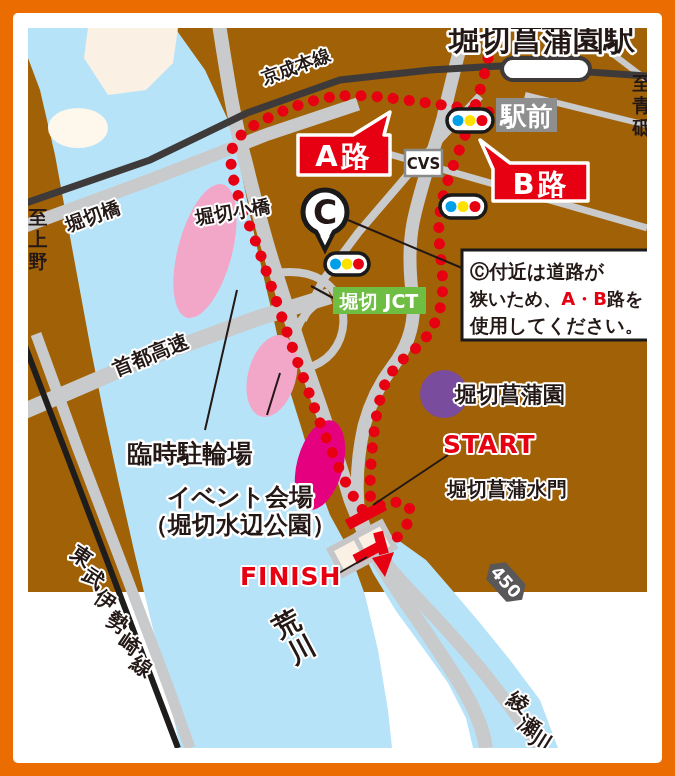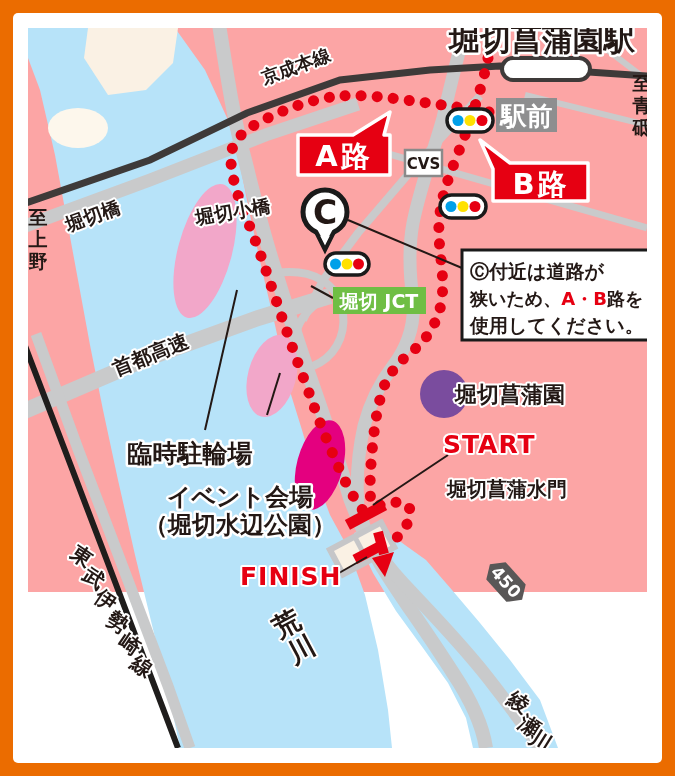--- a/index.html
+++ b/index.html
@@ -8,21 +8,21 @@
     background:#EB6C00;
     font-family:"DejaVu Sans","Liberation Sans",sans-serif;
     overflow:hidden;
   }
   .paper{
     position:absolute;left:13px;top:13px;right:13px;bottom:13px;
     background:#ffffff;border-radius:5px;
   }
   .map{
     position:absolute;left:28px;top:28px;width:619px;height:564px;
-    background:#fca5a5;
+    background:#a16207;
   }
   svg{display:block;}
   text{fill:#231815;}
   .b{font-weight:bold;}
   .halo{paint-order:stroke;stroke:#ffffff;stroke-width:5px;stroke-linejoin:round;}
   .halo2{paint-order:stroke;stroke:#ffffff;stroke-width:4px;stroke-linejoin:round;}
   .red{fill:#E60012;}
   .white{fill:#ffffff;}
 </style>
 </head>

